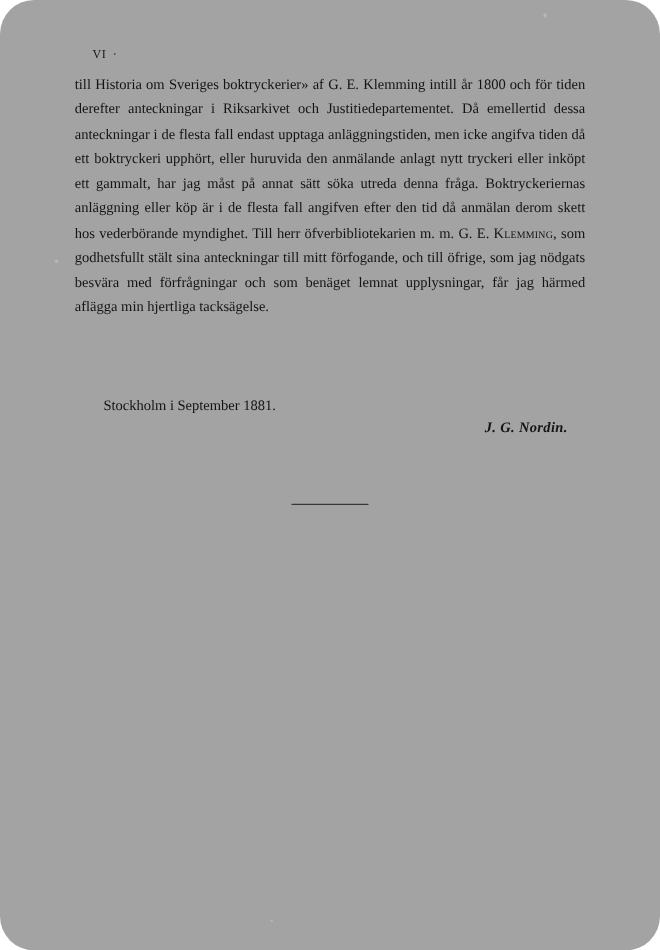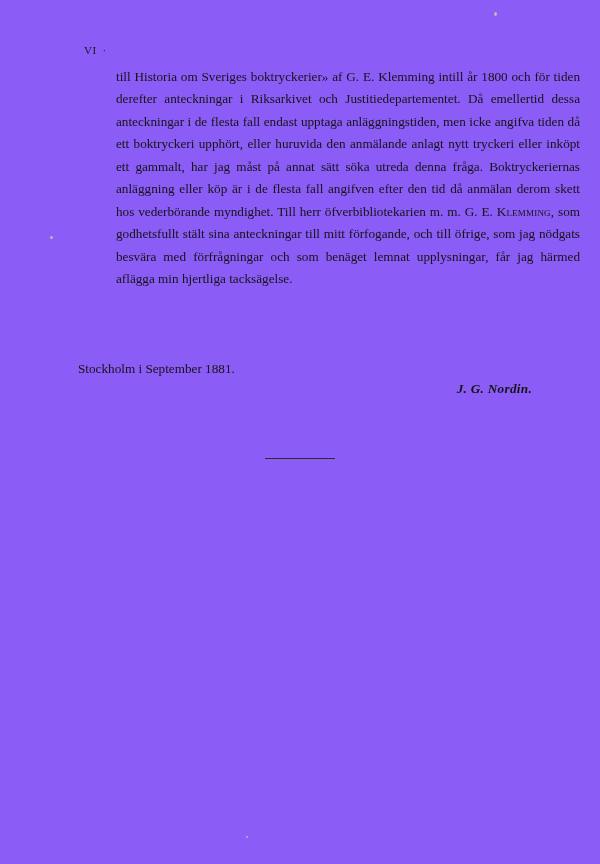--- a/index.html
+++ b/index.html
@@ -11,21 +11,22 @@
     width: 600px;
     height: 864px;
     position: relative;
     font-family: "Liberation Serif", serif;
     color: #1a1a1a;
     overflow: hidden;
   }
   .page {
     position: absolute;
     inset: 0;
-    background: #8b5cf6;
+    background: #a3a3a3;
+    border-radius: 31px;
   }
   .page-number {
     position: absolute;
     top: 44px;
     left: 84px;
     font-family: "Liberation Serif", serif;
     font-size: 11px;
     letter-spacing: 0.5px;
     color: #181818;
   }
@@ -36,46 +37,45 @@
   .body-text {
     position: absolute;
     top: 66px;
     left: 68px;
     width: 464px;
     font-size: 13.2px;
     line-height: 1.70;
     text-align: justify;
     text-justify: inter-word;
     color: #141414;
-    margin-left: 48px;
   }
   .body-text p {
     margin: 0;
   }
   .body-text p.indent {
     text-indent: 26px;
   }
   .smallcaps {
     font-variant: small-caps;
     letter-spacing: 0.2px;
   }
   .place-line {
     position: absolute;
     top: 358px;
-    left: 52px;
+    left: 68px;
     width: 464px;
     font-size: 13.2px;
     line-height: 1.70;
     text-indent: 26px;
     color: #141414;
   }
   .signature {
     position: absolute;
     top: 381px;
-    left: 68px;
+    left: 52px;
     width: 464px;
     text-align: right;
     padding-right: 28px;
     font-size: 13.2px;
     font-weight: bold;
     font-style: italic;
     letter-spacing: 0.3px;
     color: #141414;
   }
   .rule {

